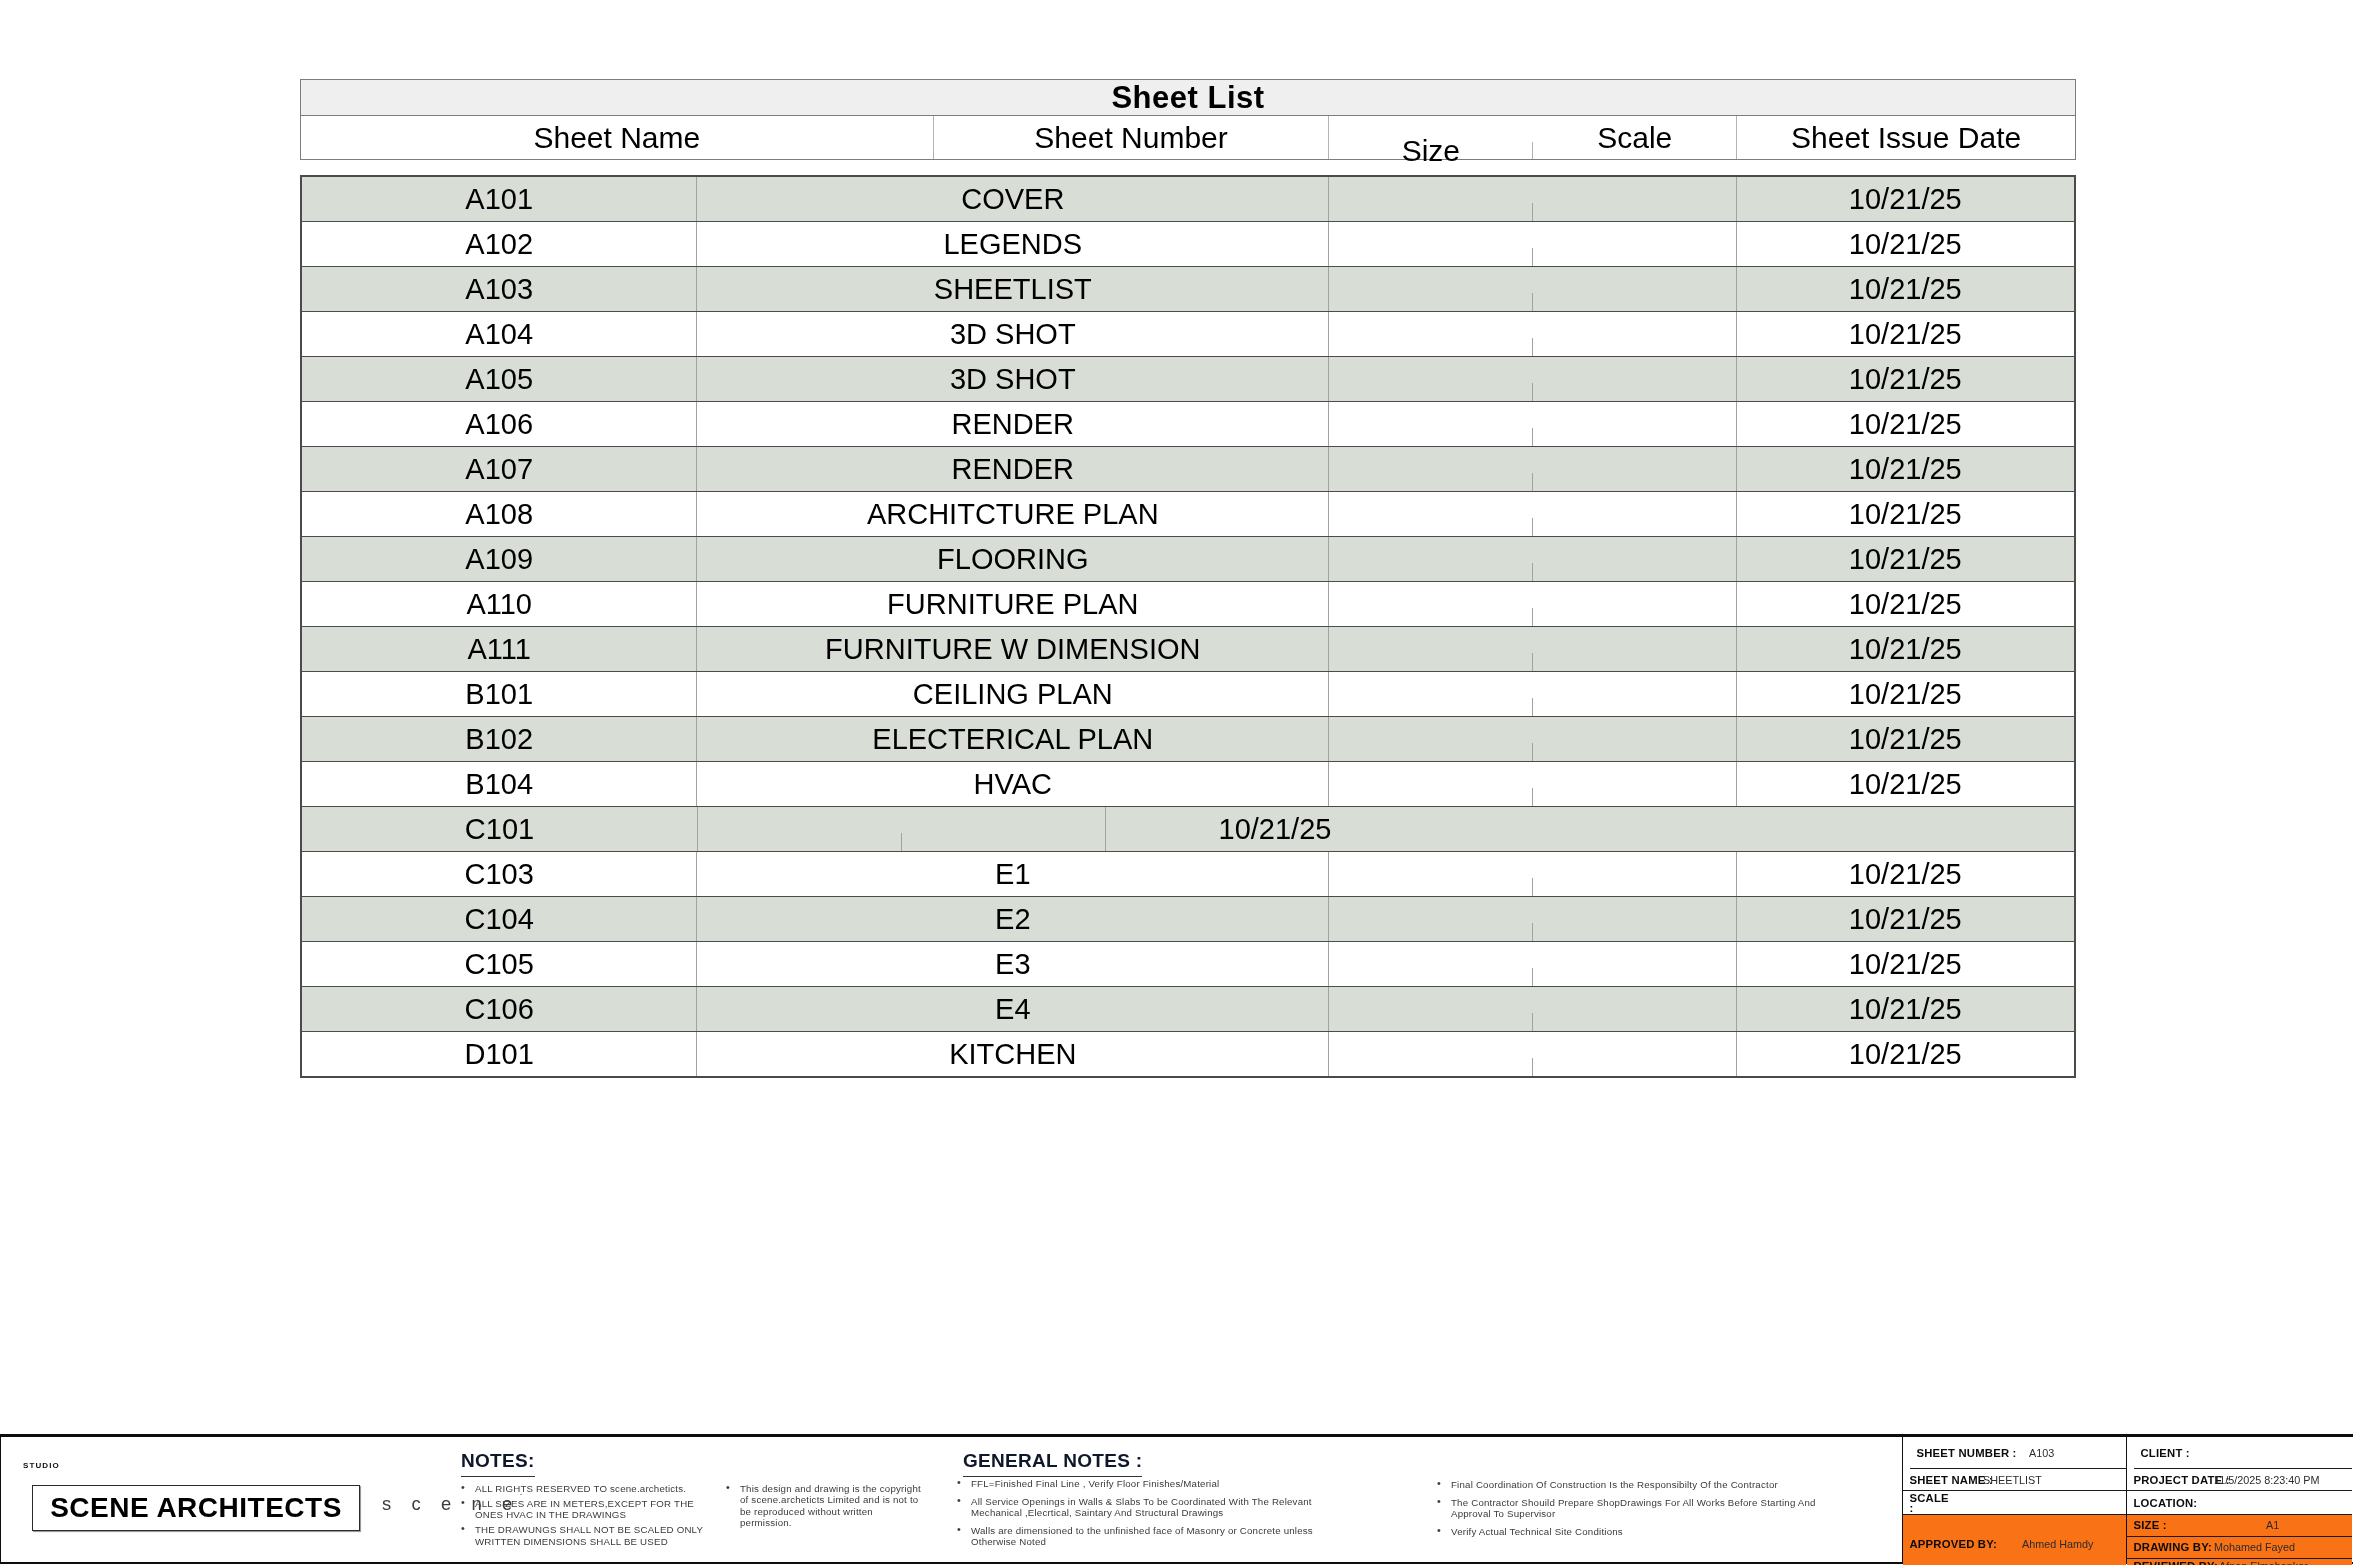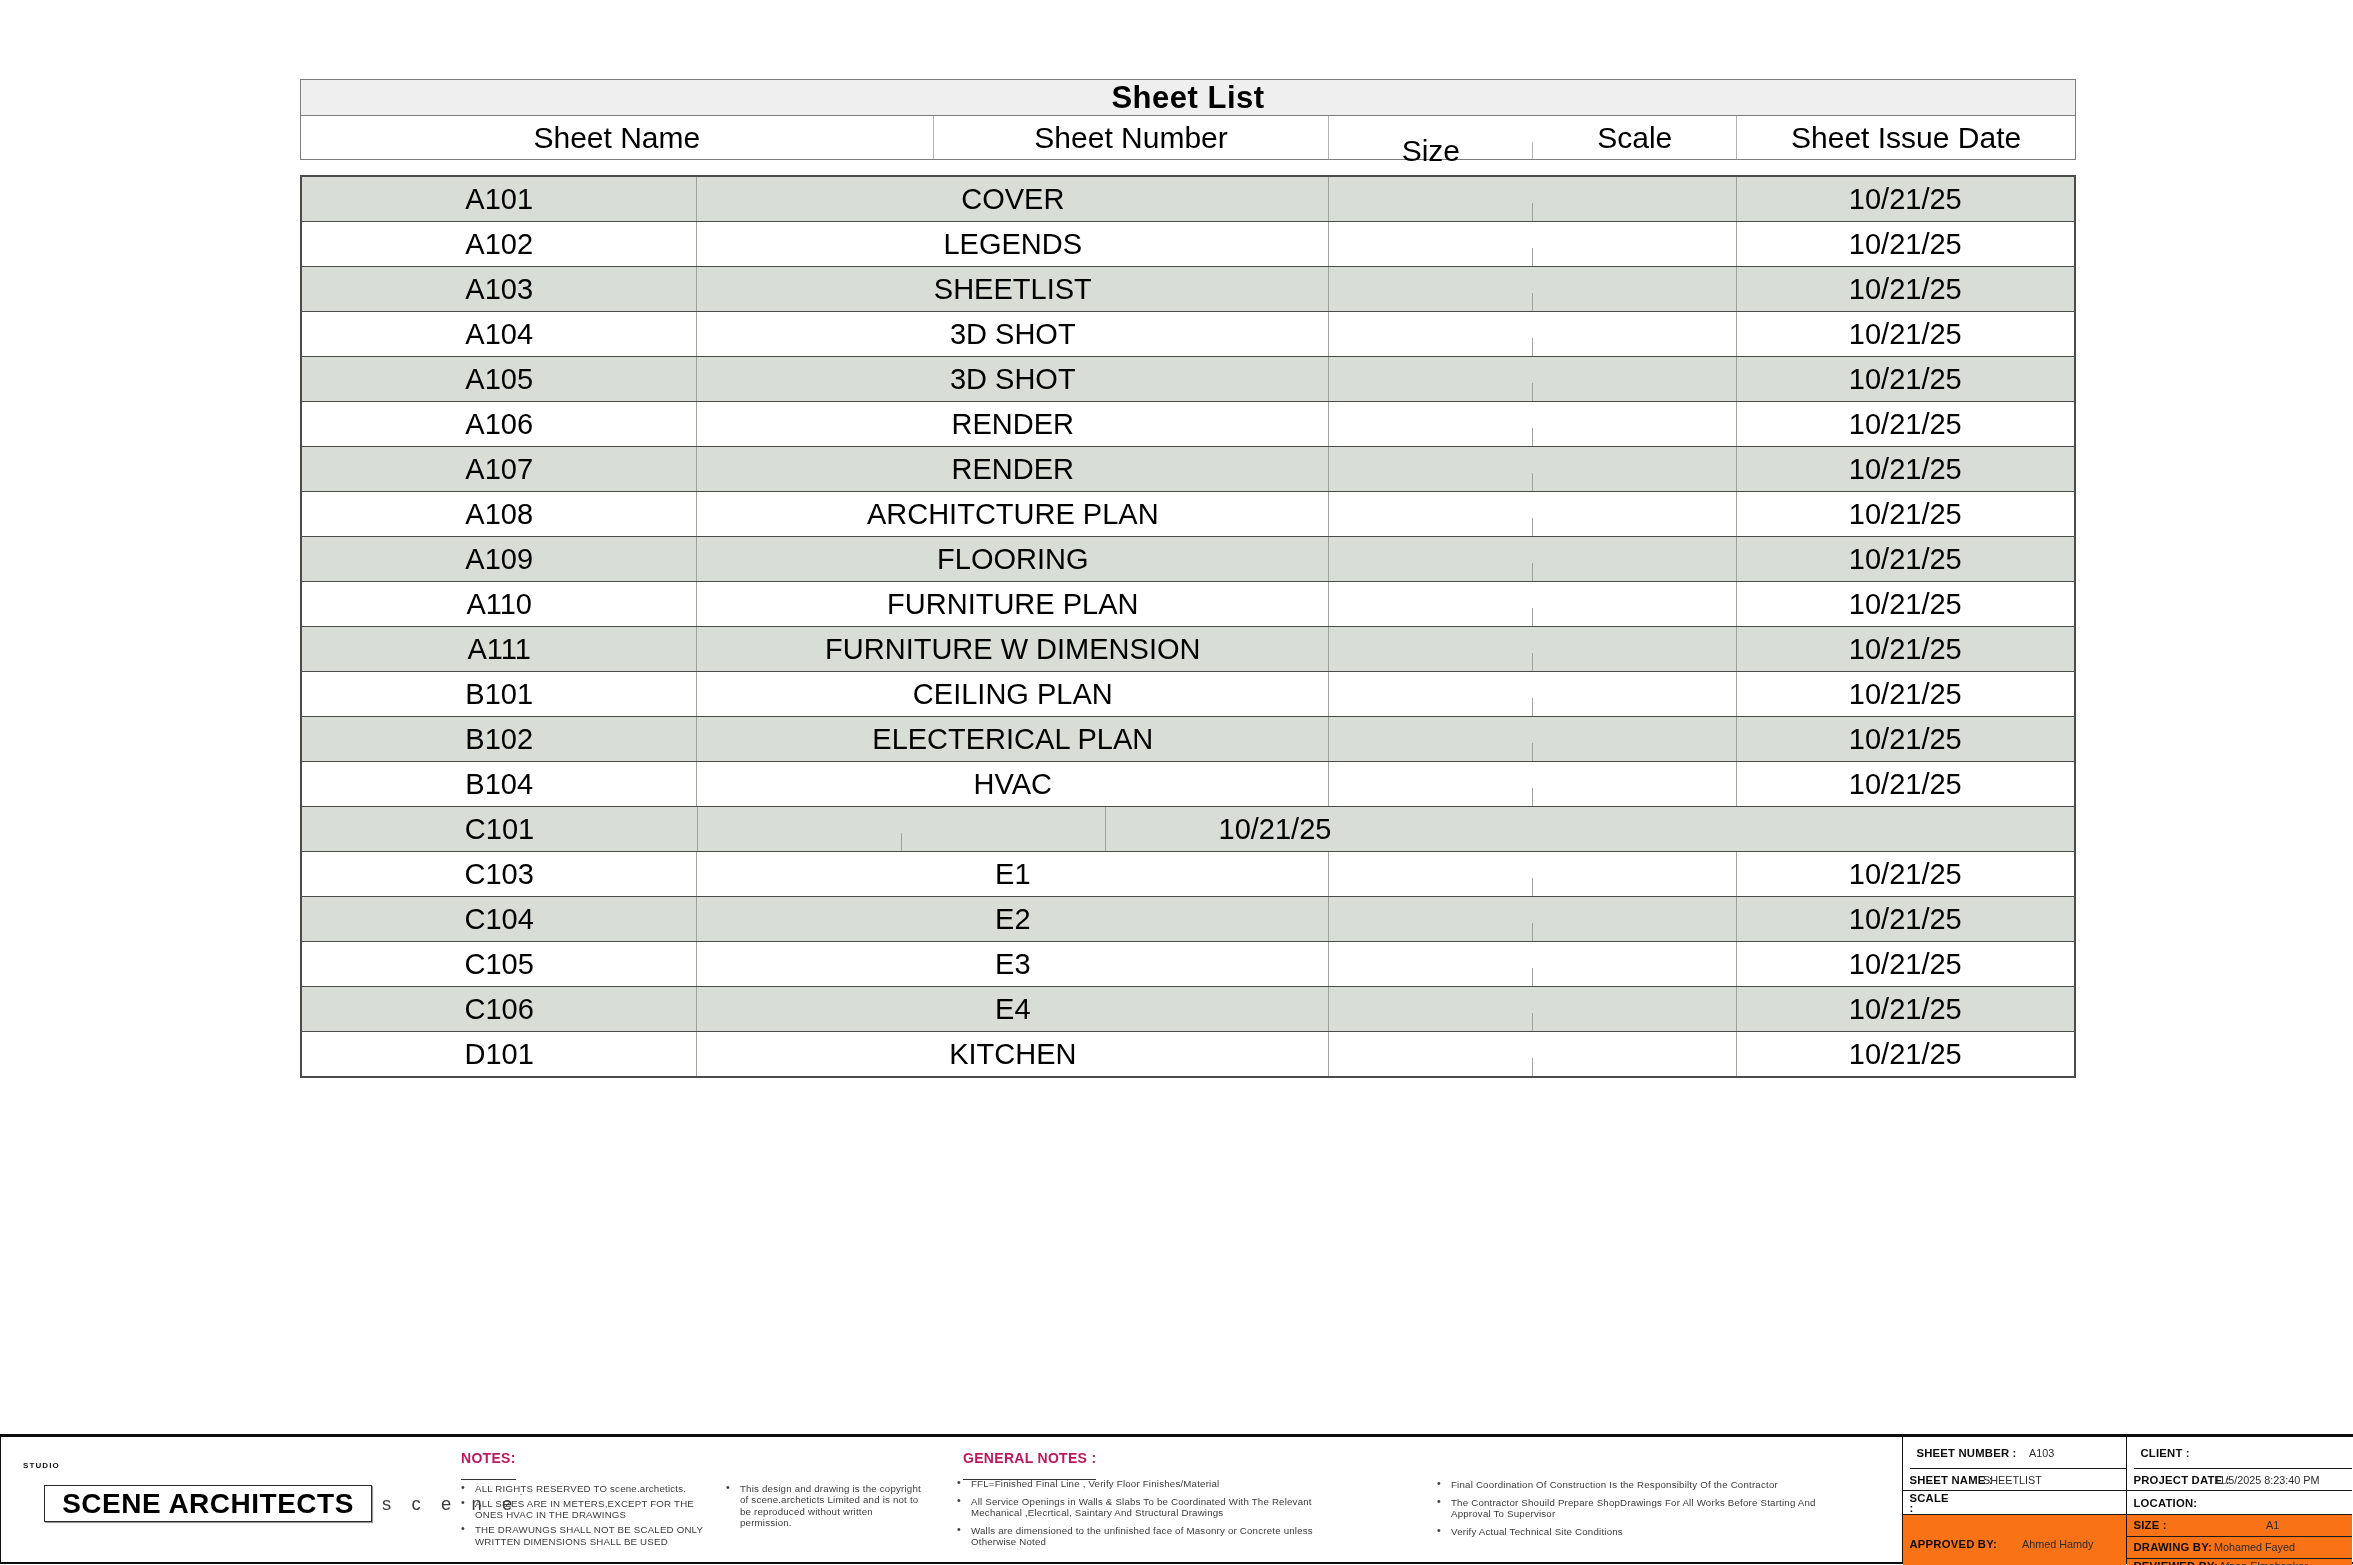--- a/index.html
+++ b/index.html
@@ -27,30 +27,30 @@
   .tcell:last-child{border-right:none;}
   .w0{width:396px;} .w1{width:633px;} .w2{width:204px;margin-top:26px;} .w3{width:204px;} .w4{width:338px;}
 
   
   .strip{position:absolute;left:0;top:1434px;width:2354px;height:130px;
       border-top:3.8px solid #0d0d0d;border-bottom:2.7px solid #0d0d0d;
       border-left:1.6px solid #0d0d0d;border-right:1.6px solid #0d0d0d;
       box-sizing:border-box;background:#fff;}
   .studio{position:absolute;left:22px;top:24px;font-size:8px;font-weight:bold;
       letter-spacing:1.1px;color:#111;}
-  .logo-box{position:absolute;left:43px;top:48px;width:328px;height:37px;
+  .logo-box{position:absolute;left:31px;top:48px;width:328px;height:46px;
       border:1.1px solid #2a2a2a;box-shadow:1.1px 1.1px 0 #9a9a9a;box-sizing:border-box;
       display:flex;align-items:center;justify-content:center;}
   .logo-box span{font-size:28px;font-weight:bold;letter-spacing:0.5px;white-space:nowrap;}
   .wordmark{position:absolute;left:381px;top:56px;font-size:18.4px;color:#3c3c3c;
       letter-spacing:7.6px;white-space:nowrap;}
   .wordmark sup{font-size:6.5px;letter-spacing:0;vertical-align:top;}
 
-  .nhead{font-size:14px;font-weight:bold;letter-spacing:0.3px;color:#be185d;
-      border-bottom:1.6px solid #333;padding-bottom:13px;display:inline-block;}
+  .nhead{font-size:19px;font-weight:bold;letter-spacing:0.3px;color:#0f172a;
+      border-bottom:1.6px solid #333;padding-bottom:4px;display:inline-block;}
   .bullets{position:absolute;}
   .bullet-item{position:relative;padding-left:14px;margin-bottom:3.8px;
       font-size:9.7px;line-height:11.3px;color:#3a3a3a;letter-spacing:0.2px;}
   .blt{position:absolute;left:0;top:-1.1px;font-size:10.8px;color:#3a3a3a;}
 
   .notes-head{position:absolute;left:460px;top:13px;}
   .notes-list{left:460px;top:46px;width:244px;}
   .copy-list{left:725px;top:46px;width:201px;}
   .gn-head{position:absolute;left:962px;top:13px;}
   .gn-list{left:956px;top:41px;width:384px;}

